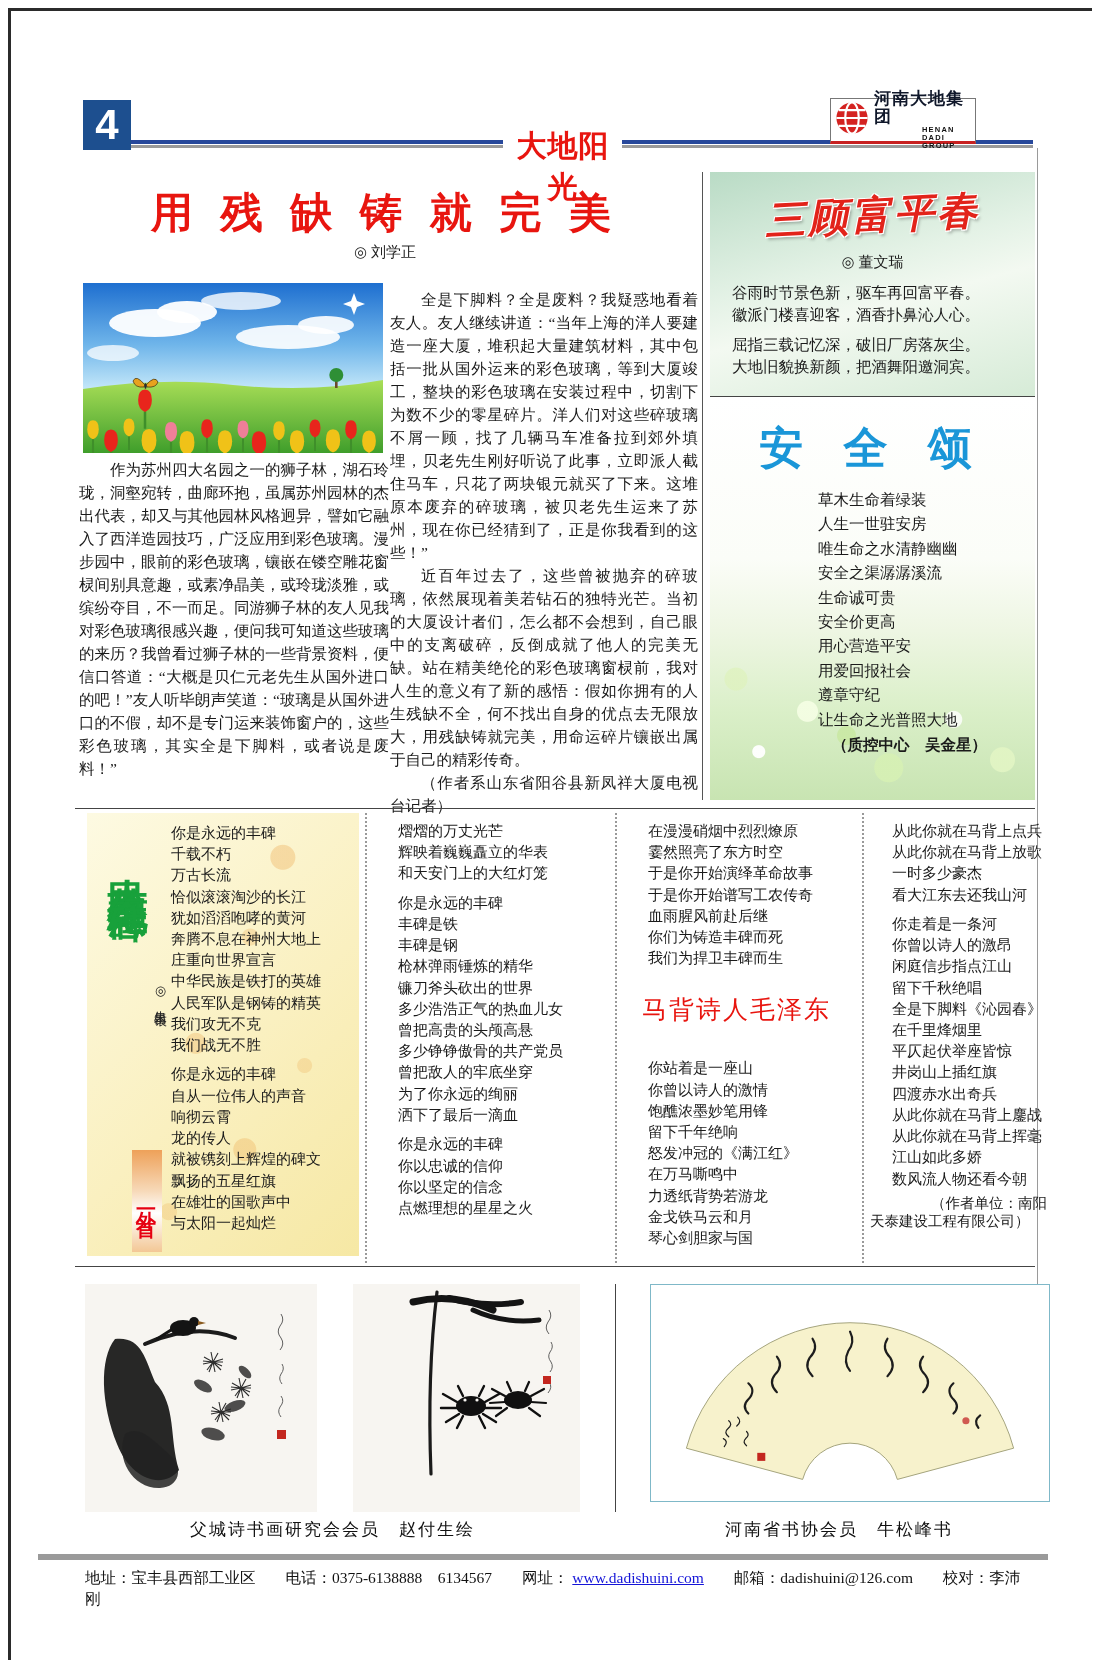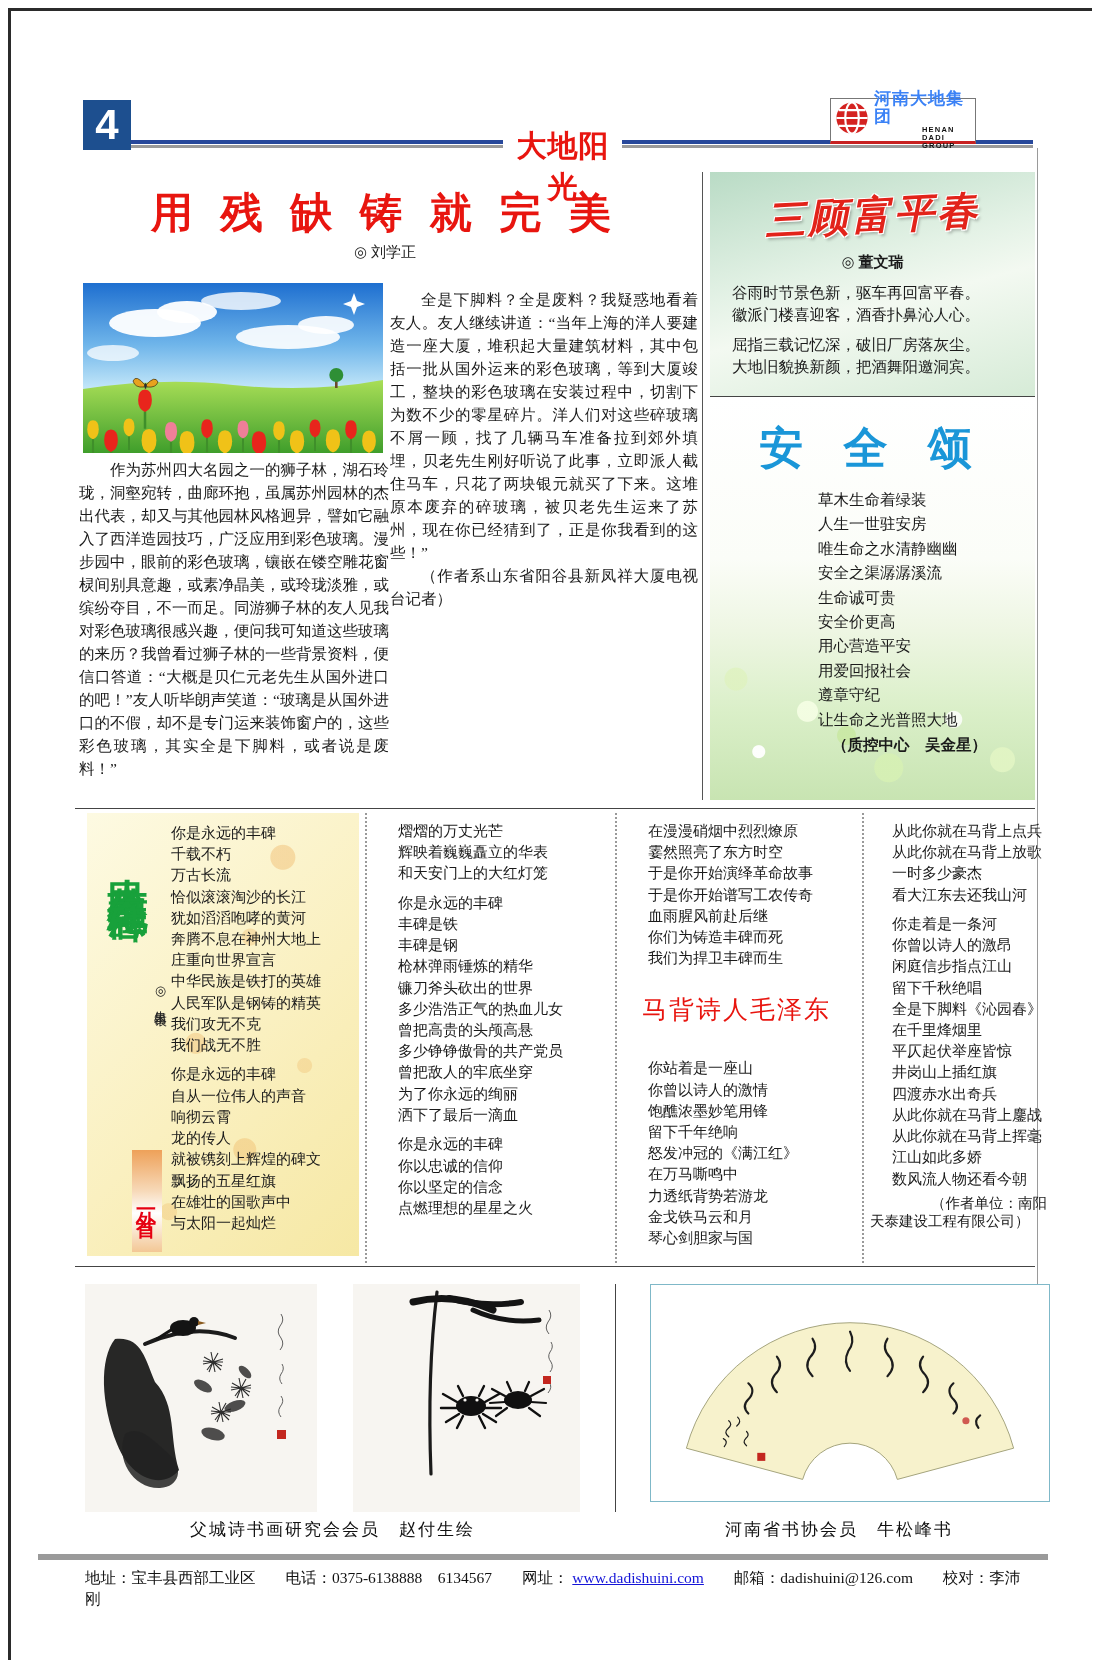--- a/index.html
+++ b/index.html
@@ -17,41 +17,41 @@
   .page-num{left:83px;top:100px;width:48px;height:50px;background:#1d4f8f;color:#fff;
             display:flex;align-items:center;justify-content:center;font-weight:bold;font-size:42px;}
   .hdr-rule{top:140px;height:8px;background:linear-gradient(#27489b 0 4px,#ffffff 4px 5px,#9a9a9a 5px 8px);}
   .hdr-rule.l{left:131px;width:372px;}
   .hdr-rule.r{left:622px;width:411px;}
   .section-title{left:503px;top:126px;width:120px;text-align:center;color:#e8150f;
                  font-weight:bold;font-size:30px;letter-spacing:1px;}
   .logo{left:830px;top:98px;width:146px;height:46px;border:1px solid #777;border-bottom:3px solid #c82020;
         background:#fff;display:flex;align-items:center;gap:5px;padding:2px 4px;box-sizing:border-box;}
   .logo-txt{display:flex;flex-direction:column;line-height:1.05;}
-  .logo-cn{font-weight:bold;font-size:17px;letter-spacing:1px;color:#3b82f6;}
+  .logo-cn{font-weight:bold;font-size:17px;letter-spacing:1px;color:#0f172a;}
   .logo-en{font-weight:bold;font-size:7.5px;letter-spacing:1.2px;color:#111;padding-left:48px;}
 
   
   .article-title{left:70px;top:185px;width:630px;text-align:center;color:#e8150f;
                  font-weight:bold;font-size:42px;letter-spacing:8px;}
   .article-author{left:70px;top:243px;width:630px;text-align:center;font-size:15px;color:#222;}
   .tulip{left:83px;top:283px;width:300px;height:170px;}
   .col-text{font-size:15.5px;line-height:23px;text-align:justify;}
   .col-text p{margin:0;text-indent:2em;}
   .col1{left:79px;top:458px;width:310px;}
   .col2{left:390px;top:288px;width:308px;}
 
   
   .side-sep-v{left:702px;top:172px;width:1px;height:628px;background:#555;}
   .spring-panel{left:710px;top:172px;width:325px;height:224px;overflow:hidden;
     background:linear-gradient(165deg,#b9dbc5 0%,#e4f2e6 42%,#f3f9f1 58%,#d6ebd7 100%);}
   .spring-title{margin-top:16px;text-align:center;font-weight:bold;font-style:italic;font-size:40px;
     color:#e2231a;letter-spacing:3px;transform:rotate(-3deg);
     text-shadow:-1px -1px 0 #fff,1px -1px 0 #fff,-1px 1px 0 #fff,1px 1px 0 #fff,2px 3px 3px rgba(0,0,0,.25);}
-  .spring-author{margin-top:10px;text-align:center;font-size:15px;font-weight:bold;}
+  .spring-author{margin-top:10px;text-align:center;font-size:15px;}
   .spring-lines{margin:10px 0 0 22px;font-size:15.5px;line-height:21.7px;}
   .safety-sep{left:710px;top:396px;width:325px;height:1px;background:#444;}
   .safety-panel{left:710px;top:397px;width:325px;height:403px;overflow:hidden;background:
     radial-gradient(circle at 15% 88%, rgba(255,255,255,.95) 0 6px, rgba(255,255,255,0) 7px),
     radial-gradient(circle at 30% 78%, rgba(247,255,230,.85) 0 10px, rgba(255,255,255,0) 11px),
     radial-gradient(circle at 55% 92%, rgba(214,240,180,.9) 0 14px, rgba(255,255,255,0) 15px),
     radial-gradient(circle at 75% 80%, rgba(255,255,255,.8) 0 8px, rgba(255,255,255,0) 9px),
     radial-gradient(circle at 90% 90%, rgba(226,245,196,.9) 0 12px, rgba(255,255,255,0) 13px),
     radial-gradient(circle at 42% 84%, rgba(200,232,160,.8) 0 9px, rgba(255,255,255,0) 10px),
     radial-gradient(circle at 8% 70%, rgba(222,242,188,.7) 0 11px, rgba(255,255,255,0) 12px),
@@ -196,20 +196,21 @@
         <ellipse cx="0.5" cy="3" rx="1.2" ry="3" fill="#2c2c2c"></ellipse>
       </g>
     </svg>
   </div>
 
   <div class="abs col-text col1">
     <p>作为苏州四大名园之一的狮子林，湖石玲珑，洞壑宛转，曲廊环抱，虽属苏州园林的杰出代表，却又与其他园林风格迥异，譬如它融入了西洋造园技巧，广泛应用到彩色玻璃。漫步园中，眼前的彩色玻璃，镶嵌在镂空雕花窗棂间别具意趣，或素净晶美，或玲珑淡雅，或缤纷夺目，不一而足。同游狮子林的友人见我对彩色玻璃很感兴趣，便问我可知道这些玻璃的来历？我曾看过狮子林的一些背景资料，便信口答道：“大概是贝仁元老先生从国外进口的吧！”友人听毕朗声笑道：“玻璃是从国外进口的不假，却不是专门运来装饰窗户的，这些彩色玻璃，其实全是下脚料，或者说是废料！”</p>
   </div>
   <div class="abs col-text col2">
       <p>全是下脚料？全是废料？我疑惑地看着友人。友人继续讲道：“当年上海的洋人要建造一座大厦，堆积起大量建筑材料，其中包括一批从国外运来的彩色玻璃，等到大厦竣工，整块的彩色玻璃在安装过程中，切割下为数不少的零星碎片。洋人们对这些碎玻璃不屑一顾，找了几辆马车准备拉到郊外填埋，贝老先生刚好听说了此事，立即派人截住马车，只花了两块银元就买了下来。这堆原本废弃的碎玻璃，被贝老先生运来了苏州，现在你已经猜到了，正是你我看到的这些！”</p>
+      <p>近百年过去了，这些曾被抛弃的碎玻璃，依然展现着美若钻石的独特光芒。当初的大厦设计者们，怎么都不会想到，自己眼中的支离破碎，反倒成就了他人的完美无缺。站在精美绝伦的彩色玻璃窗棂前，我对人生的意义有了新的感悟：假如你拥有的人生残缺不全，何不找出自身的优点去无限放大，用残缺铸就完美，用命运碎片镶嵌出属于自己的精彩传奇。</p>
       <p>（作者系山东省阳谷县新凤祥大厦电视台记者）</p>
     </div>
 
   <div class="abs side-sep-v"></div>
 
   <div class="abs spring-panel">
     <div class="spring-title">三顾富平春</div>
     <div class="spring-author">◎ 董文瑞</div>
     <div class="spring-lines">
         <div class="pline">谷雨时节景色新，驱车再回富平春。</div>

